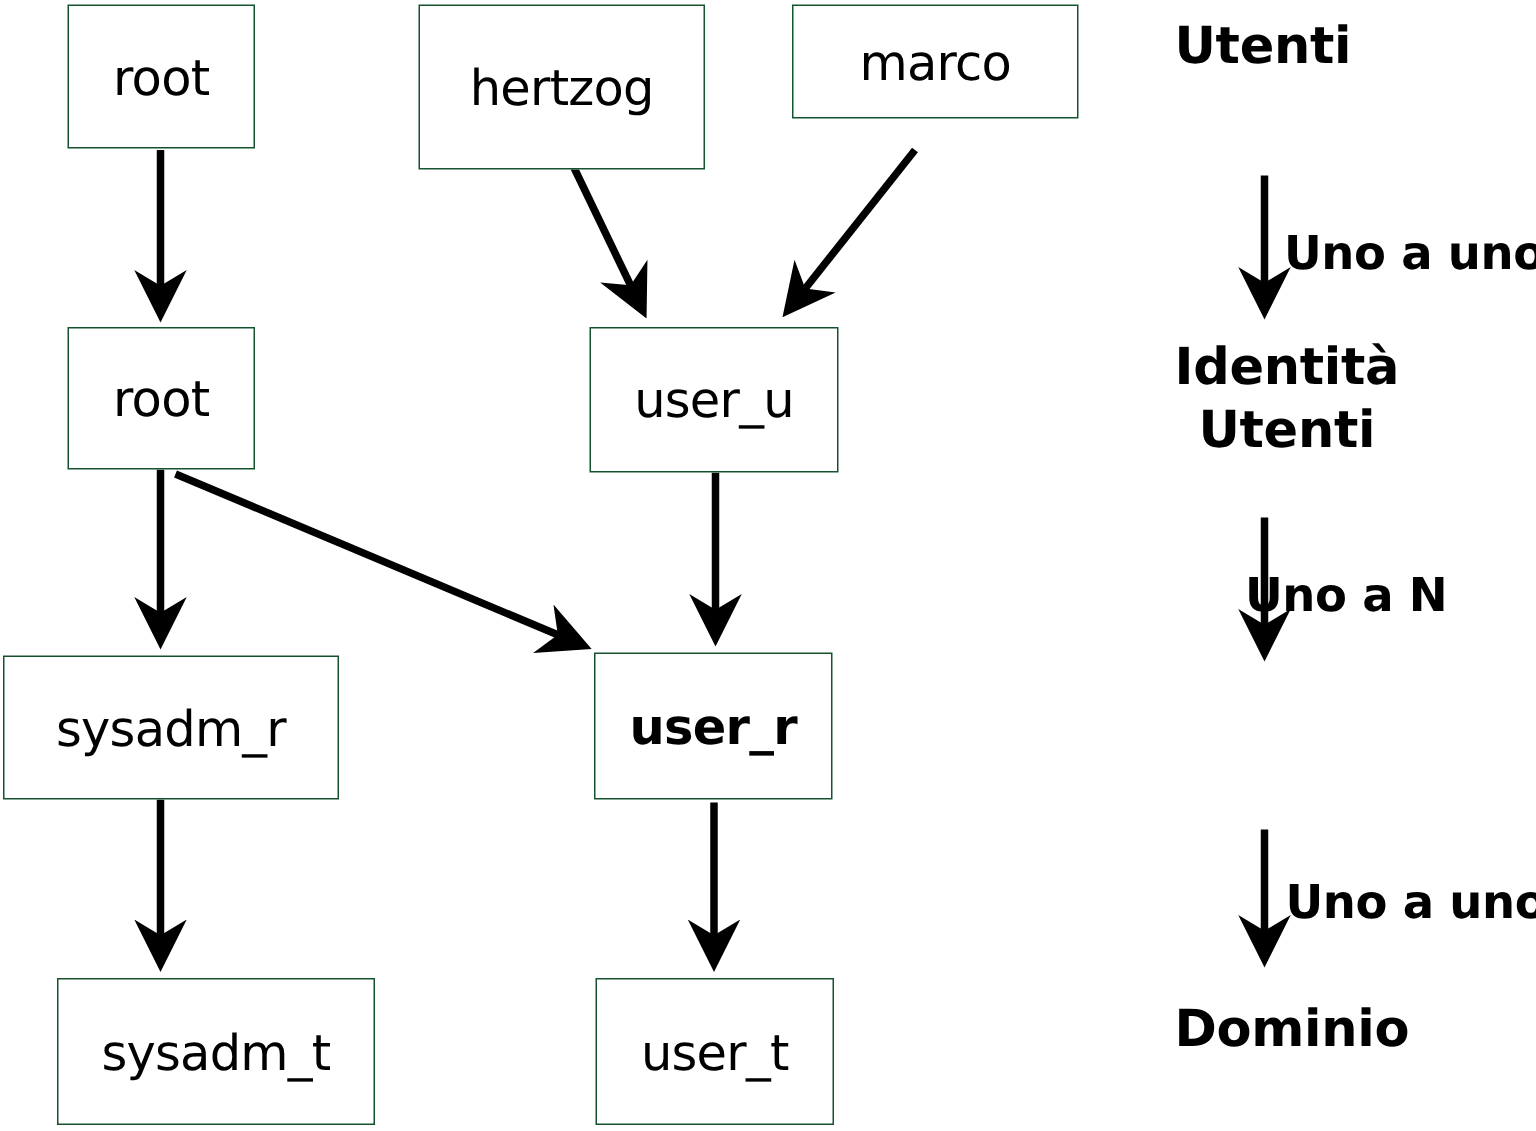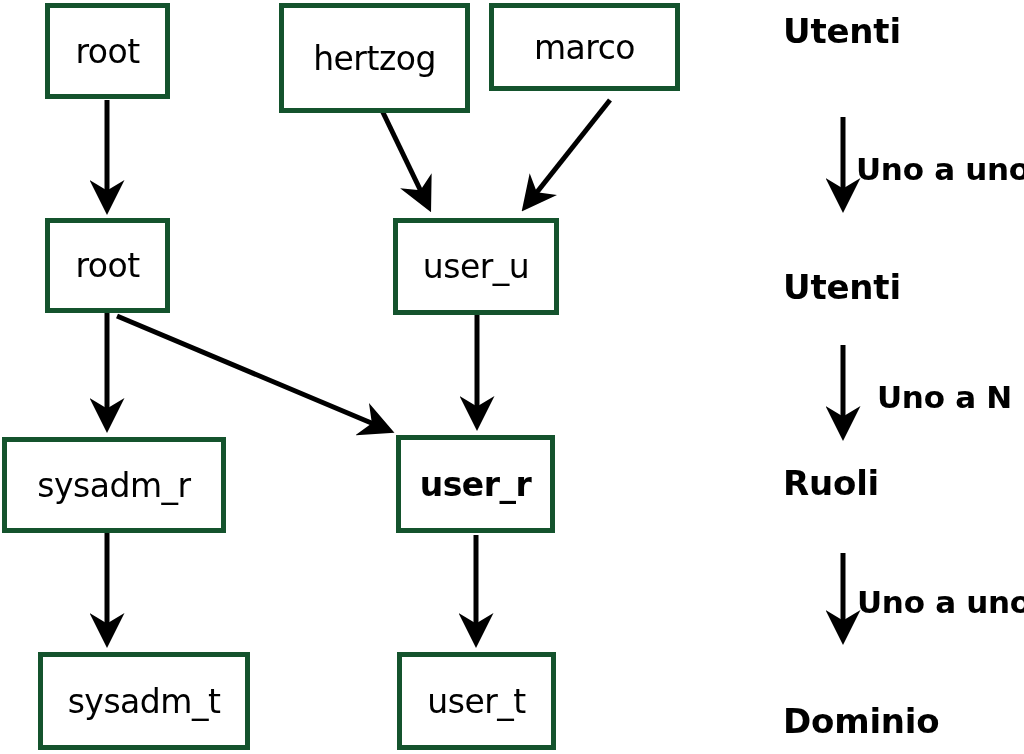--- a/index.html
+++ b/index.html
@@ -2,21 +2,21 @@
 <html><head>
 <meta charset="utf-8">
 <style>
   html,body{margin:0;padding:0;background:#ffffff;}
   #canvas{
     position:relative;width:1024px;height:754px;background:#ffffff;
     font-family:"DejaVu Sans","Liberation Sans",sans-serif;color:#000;
     overflow:hidden;
   }
   .node{
-    position:absolute;background:#ffffff;border:5px solid #14532d;
+    position:absolute;background:#ffffff;border:1px solid #14532d;
     box-sizing:border-box;display:flex;align-items:center;justify-content:center;
   }
   .node .lbl{font-size:33px;line-height:1;letter-spacing:-0.5px;white-space:nowrap;}
   #edges{position:absolute;left:0;top:0;width:1024px;height:754px;}
   .edge{stroke:#000000;stroke-width:5;fill:none;}
   .legend-h{
     position:absolute;font-weight:bold;font-size:34px;line-height:42px;
     white-space:pre;letter-spacing:-0.2px;text-align:center;
   }
   .legend-m{
@@ -47,21 +47,21 @@
     <line class="edge" x1="843" y1="345" x2="843" y2="434" marker-end="url(#arrowhead)"></line>
     <line class="edge" x1="843" y1="553" x2="843" y2="638" marker-end="url(#arrowhead)"></line>
   </svg>
 
   <div class="node" style="left:45px;top:3px;width:125px;height:96px;">
     <span class="lbl">root</span>
   </div>
   <div class="node" style="left:279px;top:3px;width:191px;height:110px;">
     <span class="lbl">hertzog</span>
   </div>
-  <div class="node" style="left:489px;top:3px;width:191px;height:88px;">
+  <div class="node" style="left:528px;top:3px;width:191px;height:76px;">
     <span class="lbl">marco</span>
   </div>
 
   <div class="node" style="left:45px;top:218px;width:125px;height:95px;">
     <span class="lbl">root</span>
   </div>
   <div class="node" style="left:393px;top:218px;width:166px;height:97px;">
     <span class="lbl">user_u</span>
   </div>
 
@@ -76,23 +76,22 @@
     <span class="lbl">sysadm_t</span>
   </div>
   <div class="node" style="left:397px;top:652px;width:159px;height:98px;">
     <span class="lbl">user_t</span>
   </div>
 
   <div class="legend-h" style="left:783px;top:10px;"><span>Utenti</span><br></div>
 
   <div class="legend-m" style="left:856px;top:151px;">Uno a uno</div>
 
-  <div class="legend-h" style="left:783px;top:224px;"><br><span>Utenti</span></div>
+  <div class="legend-h" style="left:783px;top:224px;"><span>Identità</span><br><span>Utenti</span></div>
 
-  <div class="legend-m" style="left:877px;top:379px;">Uno a N</div>
+  <div class="legend-m" style="left:830px;top:379px;">Uno a N</div>
 
-  <div class="legend-h" style="left:783px;top:462px;">Ruoli</div>
 
   <div class="legend-m" style="left:857px;top:584px;">Uno a uno</div>
 
-  <div class="legend-h" style="left:783px;top:700px;">Dominio</div>
+  <div class="legend-h" style="left:783px;top:665px;">Dominio</div>
 
 </div>
 
 </body></html>

